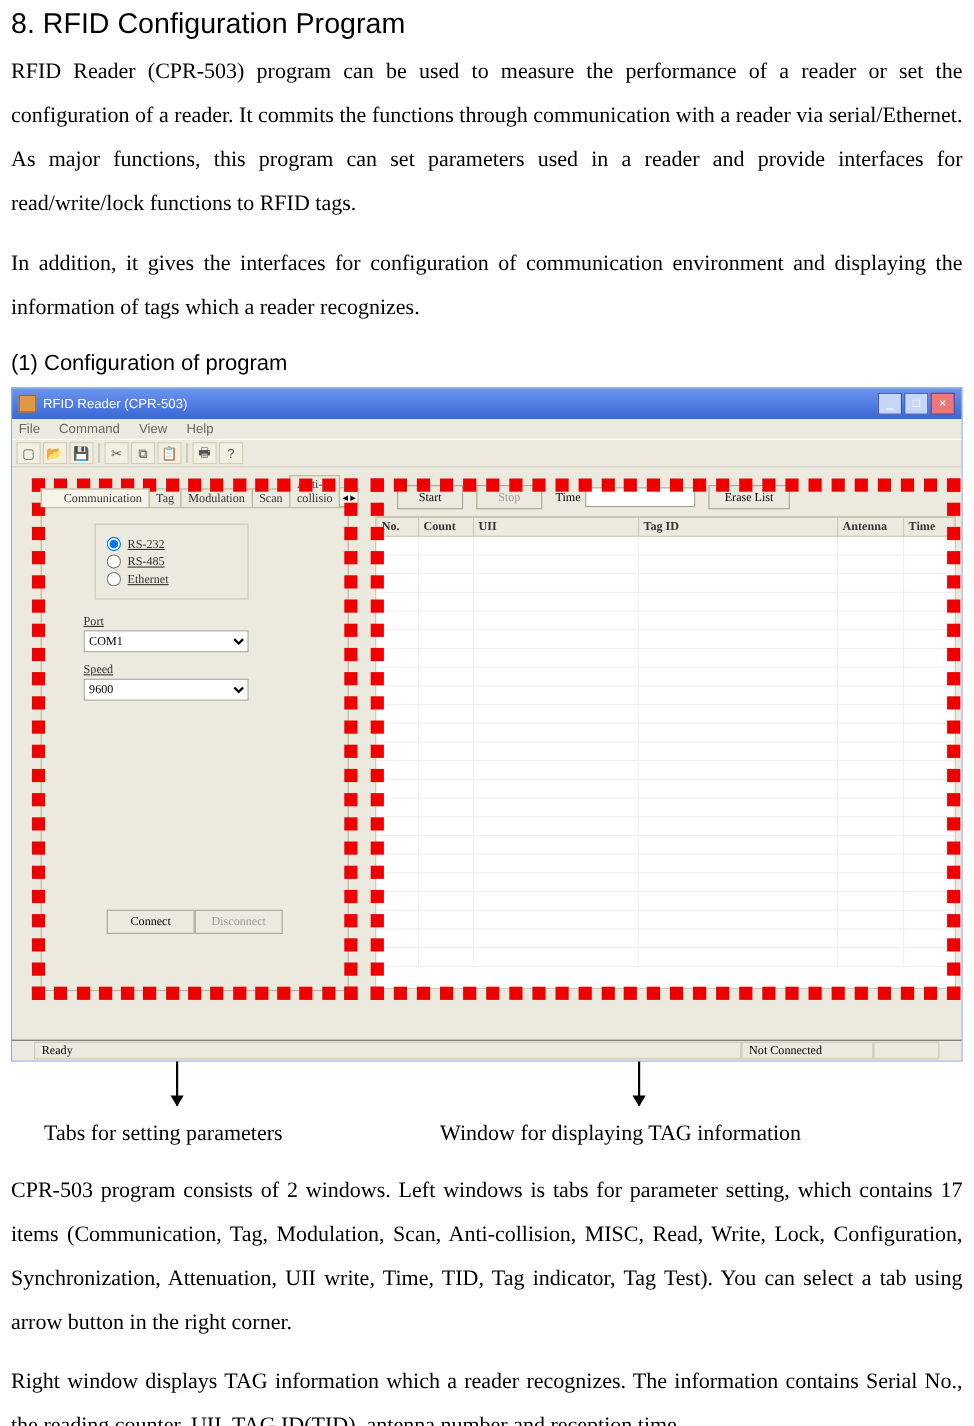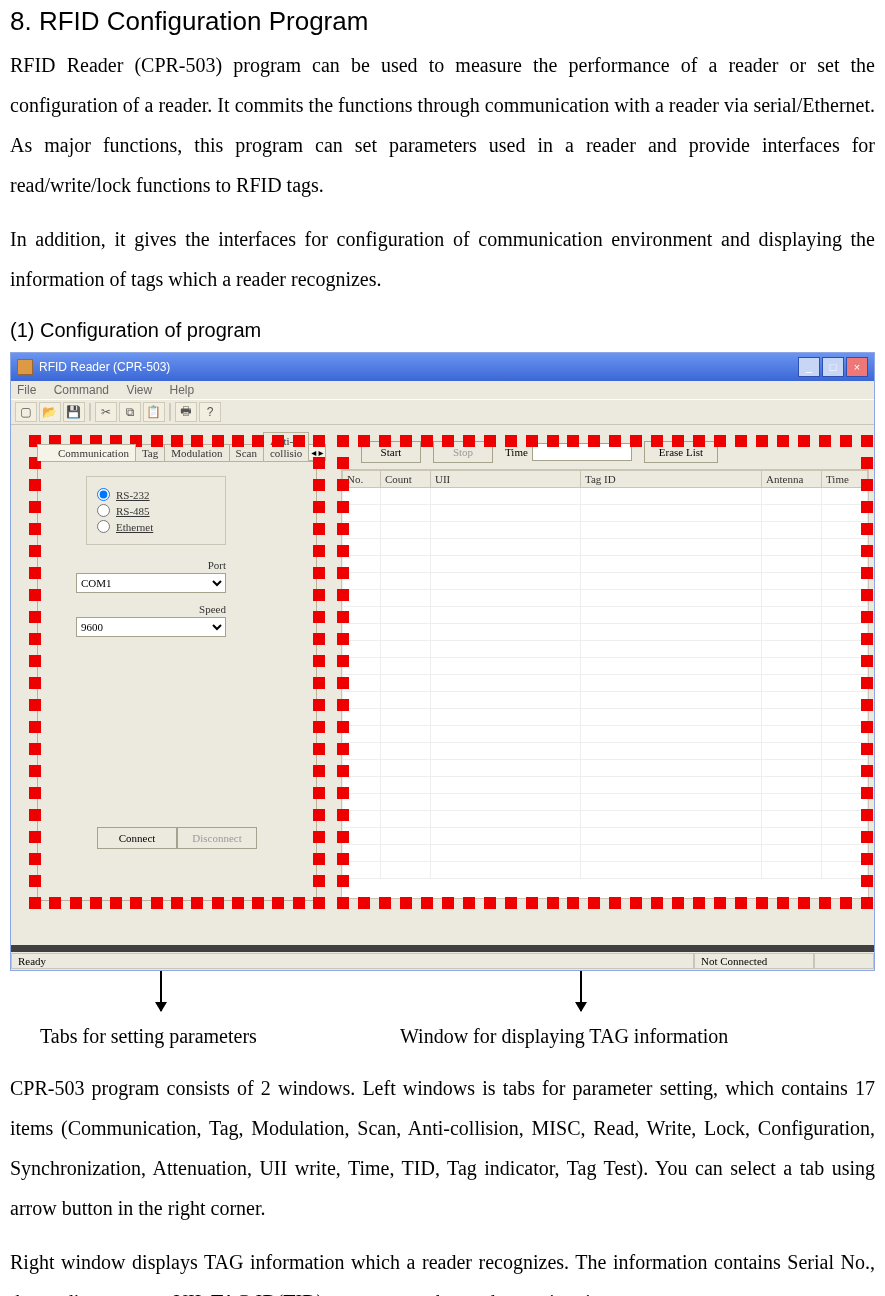--- a/index.html
+++ b/index.html
@@ -41,38 +41,38 @@
   .tabs { position:absolute; left:26px; top:14px; width:280px; height:468px; }
   .tabstrip { display:flex; align-items:flex-end; height:22px; font:11px Tahoma; }
   .tab { background:#eceade; border:1px solid #b6b29c; border-bottom:none; padding:2px 6px; margin-right:-1px; color:#333; }
   .tab.active { background:#f6f4e8; position:relative; z-index:2;padding-left:20px; }
   .tabarrows { border:1px solid #b6b29c; background:#f6f4e8; padding:2px 2px; display:flex; gap:2px; font:10px Arial; }
   .tabbody { background:#eceade; border:1px solid #b6b29c; height:440px; padding:14px 18px; font:11px Tahoma; color:#333; }
 
   .panel { border:1px solid #c9c6b6; background:#eceade; padding:8px 10px; margin-bottom:14px;text-decoration:underline; }
   .radio-row { display:flex; align-items:center; gap:6px; margin:3px 0; }
   .radio-row input { margin:0; }
-  .lbl-center { text-align:right; font:11px Tahoma; margin-bottom:2px; }
+  .lbl-center { text-align:left; font:11px Tahoma; margin-bottom:2px;text-decoration:underline; }
   select.win { width:100%; font:11px Tahoma; background:#fff; border:1px solid #a6a38d; height:20px; }
   .btnrow { display:flex; justify-content:center; margin-top:260px; }
   button.win { font:11px Tahoma; padding:2px 14px; background:#eceade; border:1px solid #a6a38d; min-width:80px; height:22px; }
   button.win:disabled, button.win.disabled { color:#9a9a9a; }
 
   .rightpanel { position:absolute; left:330px; top:14px; width:528px; }
   .toprow { display:flex; align-items:center; gap:12px; margin:2px 0 6px 20px; }
   .toprow button.win { min-width:60px; }
   .timebox { display:flex; align-items:center; gap:4px; font:11px Tahoma; }
   .timebox input { width:100px; height:18px; font:11px Tahoma; background:#fff; border:1px solid #a6a38d; }
 
   .grid { border:1px solid #c9c6b6; background:#fff; height:430px; overflow:hidden; }
   .grid table { width:100%; border-collapse:collapse; font:11px Tahoma; }
-  .grid th { background:#eceade; border:1px solid #c9c6b6; padding:2px 4px; text-align:left; font-weight:400; color:#333; }
+  .grid th { background:#eceade; border:1px solid #c9c6b6; padding:2px 4px; text-align:left; font-weight:700; color:#333; }
   .grid td { border:1px solid #eee; height:17px; }
 
-  .statusbar { display:flex; font:11px Tahoma; background:#eceade; border-top:7px solid #404040; padding:1px 0; }
+  .statusbar { display:flex; font:11px Tahoma; background:#eceade; border-top:1px solid #404040; padding:1px 20px; }
   .statusbar .cell { border:1px solid #c9c6b6; padding:1px 6px; }
   .statusbar .flex { flex:1; border:1px solid #c9c6b6; padding:1px 6px; }
   .arrow { width:2px; height:40px; background:#000; position:relative; }
   .arrow::after { content:""; position:absolute; bottom:-1px; left:-5px; width:0; height:0; border-left:6px solid transparent; border-right:6px solid transparent; border-top:10px solid #000; }
   .arrow-wrap { display:flex; justify-content:flex-start; }
   .arrow1 { margin-left:150px; }
   .arrow2 { margin-left:418px; }
 
   .captions { display:flex; font-size:20px; margin:14px 0 20px; }
   .captions .c1 { margin-left:30px; width:360px; }

